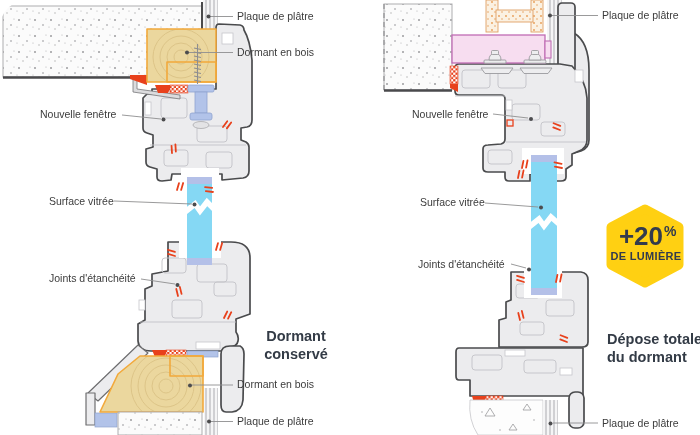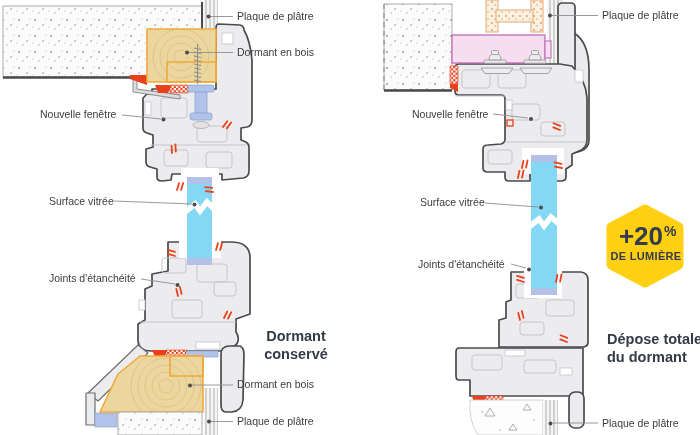--- a/index.html
+++ b/index.html
@@ -1,17 +1,17 @@
 <!DOCTYPE html>
 <html><head>
 <meta charset="utf-8">
 <style>
   html,body{margin:0;padding:0;background:#ffffff;}
   .stage{width:700px;height:435px;position:relative;background:#ffffff;overflow:hidden;
-         font-family:"Liberation Sans",sans-serif;}
+         font-family:"Liberation Sans",sans-serif;border-radius:27px;}
   svg{display:block;}
   .lbl{font-size:10.5px;fill:#3C3C3C;}
   .ttl{font-size:14.5px;font-weight:bold;fill:#333B46;}
   .ldr{stroke:#8E8E90;stroke-width:0.9;fill:none;}
   .dot{fill:#4C4C4E;}
   .prof{fill:#ECECEE;stroke:#4A4B4D;stroke-width:1.7;stroke-linejoin:round;}
   .prof2{fill:#ECECEE;stroke:#6E6E70;stroke-width:1.2;stroke-linejoin:round;}
   .cham{fill:none;stroke:#C3C3C7;stroke-width:0.9;}
   .slot{fill:#ffffff;stroke:#C6C6CA;stroke-width:0.8;}
   .wht{fill:#ffffff;}

